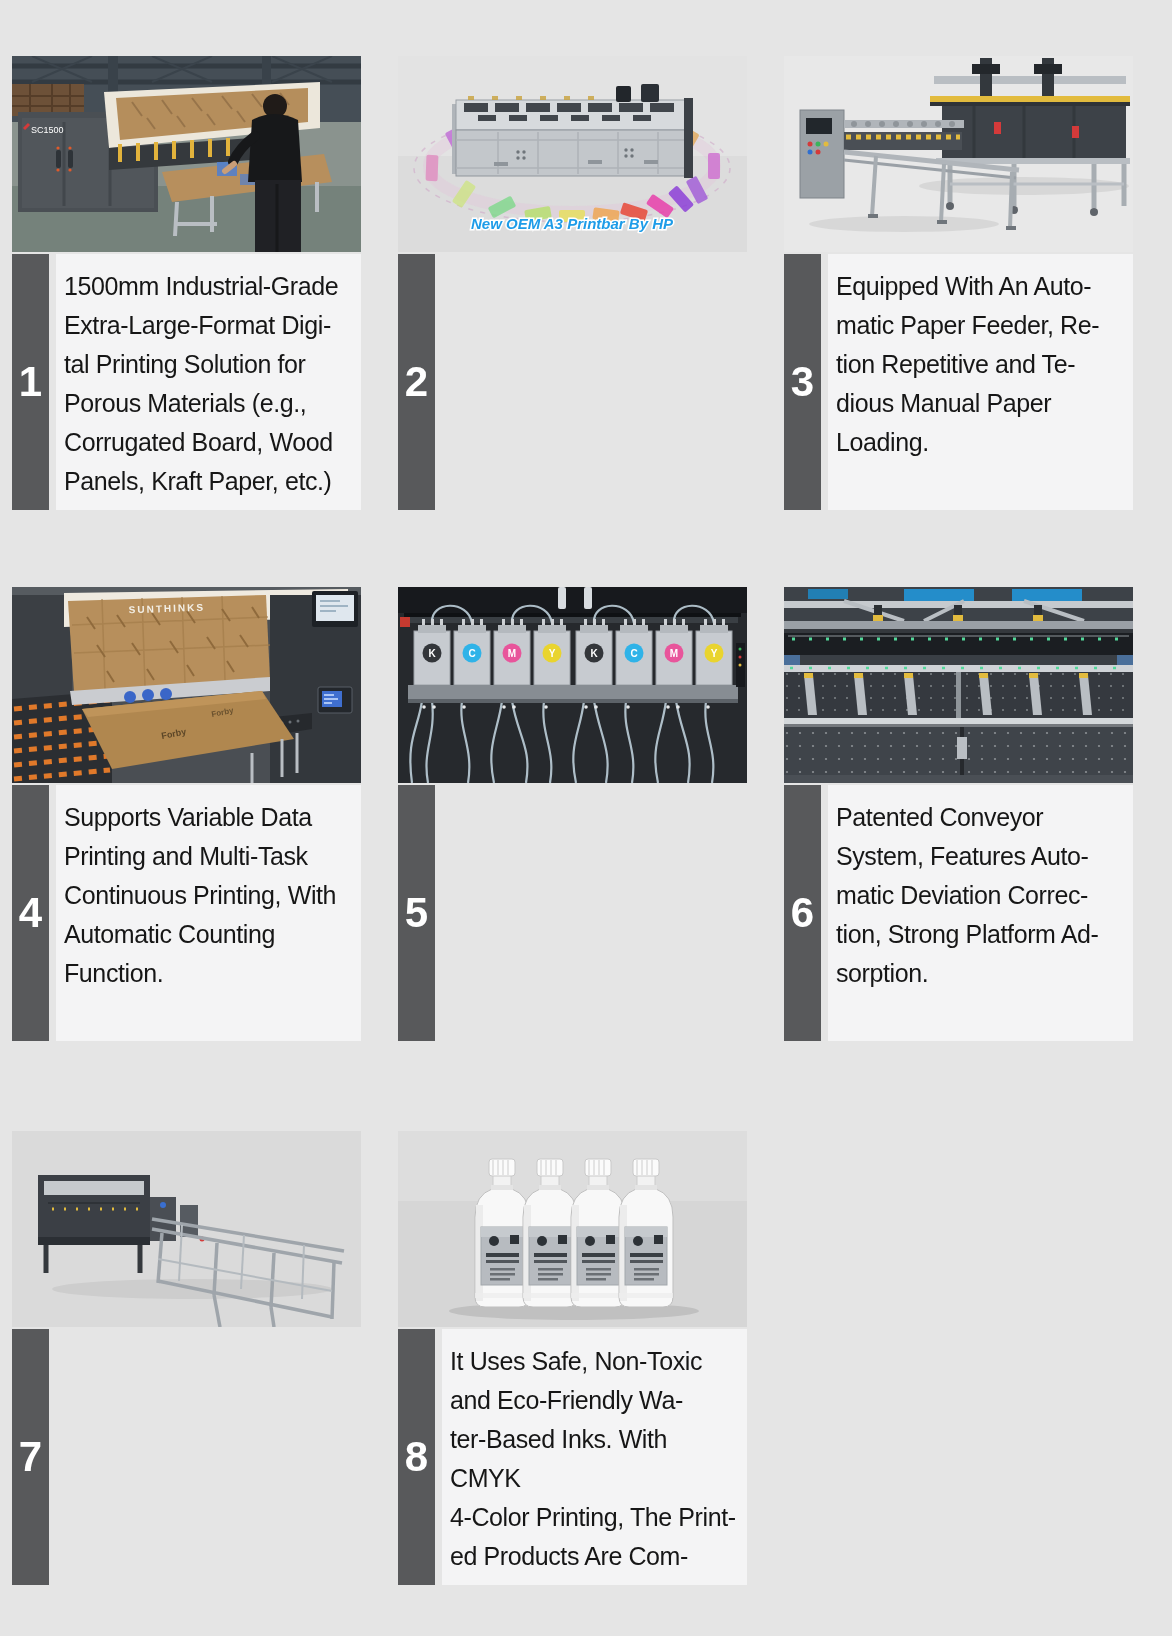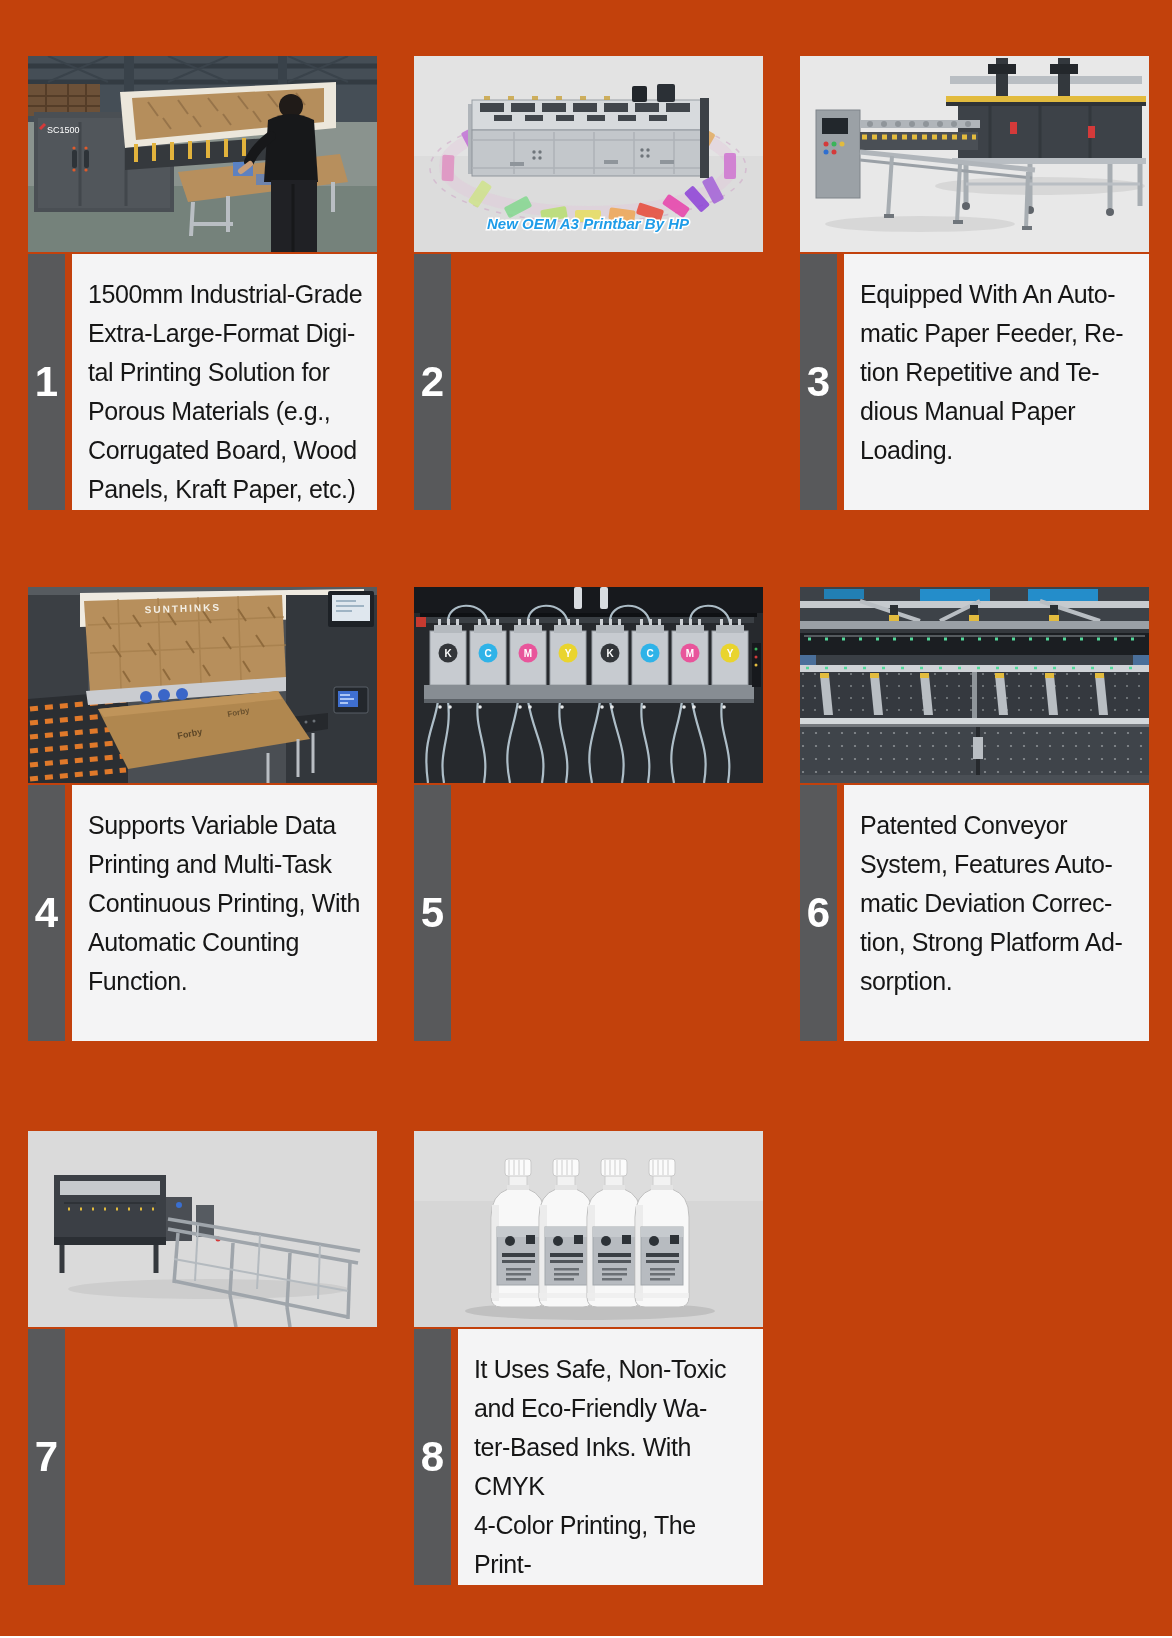--- a/index.html
+++ b/index.html
@@ -1,29 +1,29 @@
 <!DOCTYPE html>
 <html><head>
 <meta charset="utf-8">
 <style>
   html,body { margin:0; padding:0; background:#ffffff; }
   body { font-family:"Liberation Sans", sans-serif; }
-  .page { width:1172px; box-sizing:border-box; padding:56px 23px 51px 28px; background:#c2410c; }
+  .page { width:1172px; box-sizing:border-box; padding:56px 23px 51px 12px; background:#e5e5e5; }
   .row { display:flex; gap:37px; }
   .row-1 { margin-bottom:77px; }
   .row-2 { margin-bottom:90px; }
   .row-3 { margin-bottom:0; }
   .card { width:349px; flex:0 0 349px; }
   .photo { width:349px; height:196px; overflow:hidden; }
   .photo svg { display:block; width:349px; height:196px; }
   .panel { display:flex; height:256px; margin-top:2px; }
   .num { flex:0 0 37px; background:#58595b; color:#ffffff; font-size:42px; font-weight:bold;
          display:flex; align-items:center; justify-content:center; margin-right:7px; }
   .txt { flex:1; background:#f4f4f5; padding:13px 4px 0 8px; overflow:hidden; }
-  .txt p { margin:8px; font-size:25px; line-height:39px; letter-spacing:-0.4px; color:#161616;
+  .txt p { margin:0; font-size:25px; line-height:39px; letter-spacing:-0.4px; color:#161616;
            white-space:pre-line; }
   svg text { font-family:"Liberation Sans", sans-serif; }
 </style>
 </head>
 <body>
 
 <div class="page">
 
   <div class="row row-1">
 

